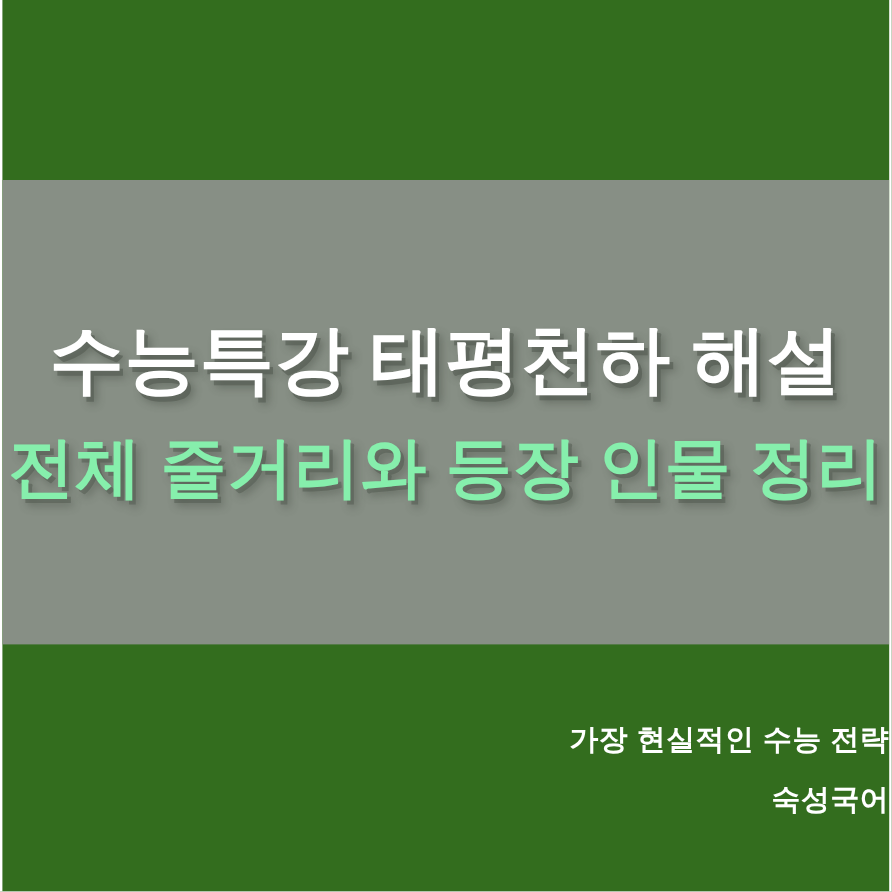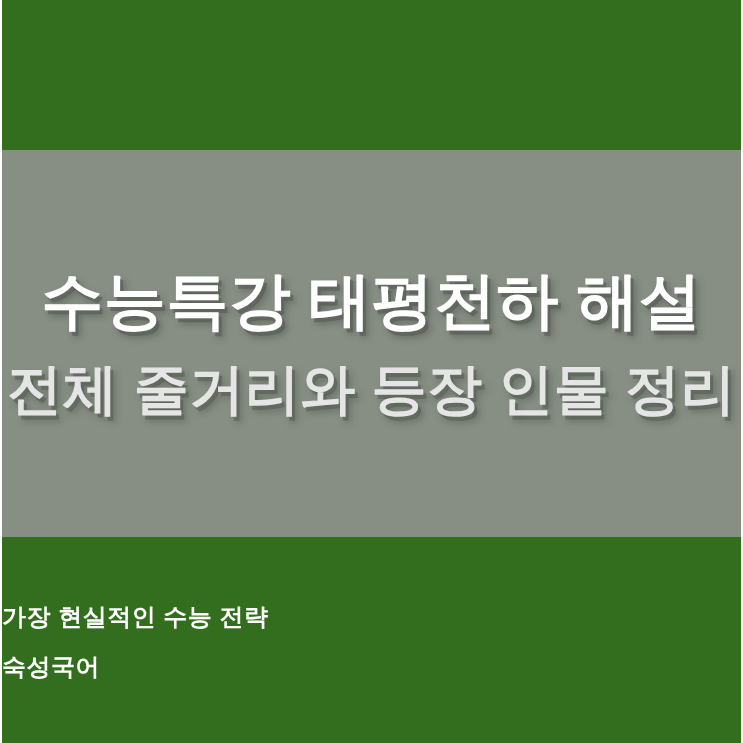--- a/index.html
+++ b/index.html
@@ -57,38 +57,38 @@
     white-space: nowrap;
     text-shadow:
       3px 4px 0 rgba(80, 88, 78, 0.55),
       5px 6px 7px rgba(60, 66, 58, 0.45);
   }
 
   .title-sub {
     font-size: 55px;
     line-height: 1.05;
     font-weight: 700;
-    color: #e5e5e5;
+    color: #86efac;
     letter-spacing: 0.5px;
     white-space: nowrap;
     text-shadow:
       3px 4px 0 rgba(80, 88, 78, 0.5),
       5px 6px 7px rgba(60, 66, 58, 0.42);
   }
 
   
   .footer-block {
     position: absolute;
     left: 0;
     right: 0;
     top: 537px;
     bottom: 0;
     display: flex;
     flex-direction: column;
-    align-items: flex-start;
+    align-items: flex-end;
     justify-content: flex-start;
     padding-top: 65px;
     box-sizing: border-box;
   }
 
   .footer-line-1 {
     font-size: 24px;
     font-weight: 700;
     color: #ffffff;
     letter-spacing: 0.5px;

